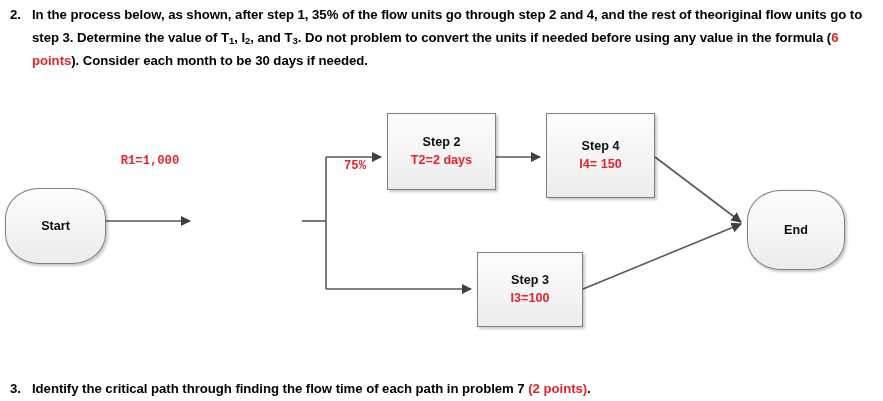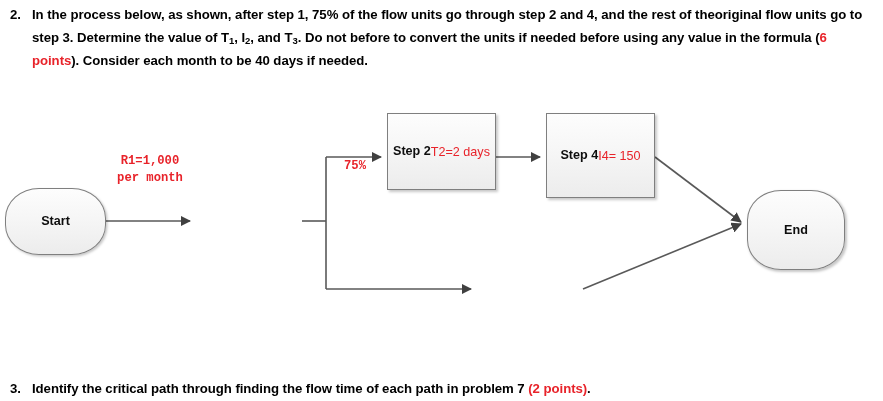--- a/index.html
+++ b/index.html
@@ -62,36 +62,36 @@
   #diagram svg {
     position: absolute;
     left: 0;
     top: 0;
   }
 
   
   .node {
     position: absolute;
     display: flex;
-    flex-direction: row;
+    flex-direction: column;
     align-items: center;
     justify-content: center;
     background: linear-gradient(to bottom, #fdfdfd 0%, #f6f6f6 45%, #ececec 100%);
     border: 1.3px solid #7f7f7f;
     box-shadow: 1.5px 1.5px 2.5px rgba(0,0,0,0.22);
     text-align: center;
     line-height: 17px;
   }
   .node .title {
     font-weight: bold;
     font-size: 12.6px;
     color: #0d0d0d;
   }
   .node .metric {
-    font-weight: normal;
+    font-weight: bold;
     font-size: 12.6px;
     color: #e8232a;
     margin-top: 1px;
   }
   .terminator {
     border-radius: 34px / 30px;
   }
 
   
   .edge-label {
@@ -103,22 +103,22 @@
     text-align: center;
     white-space: nowrap;
     font-family: Liberation Mono, monospace;
   }
 </style>
 </head>
 <body>
 
 <div class="question" id="q2">
   <div class="q-num">2.</div>
-  <div class="q-body"><span>In the process below, as shown, after step 1, 75% of the flow units go through step 2 and 4, and the rest of the</span><span>original flow units go to step 3. Determine the value of T</span><sub>1</sub><span>, I</span><sub>2</sub><span>, and T</span><sub>3</sub><span>. Do not before to convert the units if</span>
-    <span>needed before using any value in the formula (</span><span class="red">6 points</span><span>). Consider each month to be 40 days if needed.</span>
+  <div class="q-body"><span>In the process below, as shown, after step 1, 35% of the flow units go through step 2 and 4, and the rest of the</span><span>original flow units go to step 3. Determine the value of T</span><sub>1</sub><span>, I</span><sub>2</sub><span>, and T</span><sub>3</sub><span>. Do not problem to convert the units if</span>
+    <span>needed before using any value in the formula (</span><span class="red">6 points</span><span>). Consider each month to be 30 days if needed.</span>
   </div>
 </div>
 
 <div id="diagram">
 
   <svg width="883" height="265">
     <defs>
       <marker id="arrow" viewBox="0 0 10 10" refX="9" refY="5" markerWidth="6.5" markerHeight="6.5" orient="auto-start-reverse">
         <path d="M 0 0 L 10 5 L 0 10 z" fill="#404040"></path>
       </marker>
@@ -134,43 +134,46 @@
 
     <path d="M 326 194 L 471 194" stroke="#595959" stroke-width="1.6" fill="none" marker-end="url(#arrow)"></path>
 
     <path d="M 496 62 L 540 62" stroke="#595959" stroke-width="1.6" fill="none" marker-end="url(#arrow)"></path>
 
     <path d="M 655 62 L 741 127" stroke="#595959" stroke-width="1.6" fill="none" marker-end="url(#arrow)"></path>
 
     <path d="M 583 194 L 741 129" stroke="#595959" stroke-width="1.6" fill="none" marker-end="url(#arrow)"></path>
   </svg>
 
-  <div class="node terminator" style="left:5px; top:93px; width:101px; height:67px;">
+  <div class="node terminator" style="left:5px; top:93px; width:101px; height:76px;">
     <div class="title">Start</div>
   </div>
 
 
   <div class="node" style="left:387px; top:18px; width:109px; height:77px;">
     <div class="title">Step 2</div>
     <div class="metric">T2=2 days</div>
   </div>
 
   <div class="node" style="left:546px; top:18px; width:109px; height:85px;">
     <div class="title">Step 4</div>
     <div class="metric">I4= 150</div>
   </div>
 
+  <div class="node" style="left:477px; top:157px; width:106px; height:75px;">
+    <div class="title">Step 3</div>
+    <div class="metric">I3=100</div>
+  </div>
 
   <div class="node terminator" style="left:747px; top:95px; width:98px; height:80px;">
     <div class="title">End</div>
   </div>
 
   <div class="edge-label" style="left:103px; top:58px; width:94px;">
     <div>R1=1,000</div>
-    <div>per month</div>
   </div>
 
   <div class="edge-label" style="left:334px; top:63px; width:42px;">75%</div>
 
 </div>
 
 <div class="question" id="q3">
   <div class="q-num">3.</div>
   <div class="q-body"><span>Identify the critical path through finding the flow time of each path in problem 7 </span><span class="red">(2 points)</span><span>.</span>
   </div>

